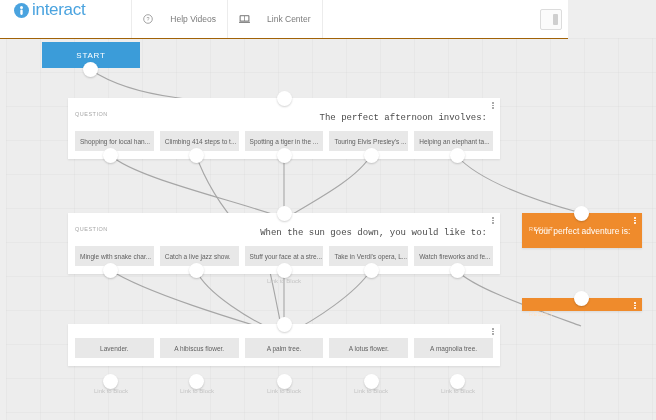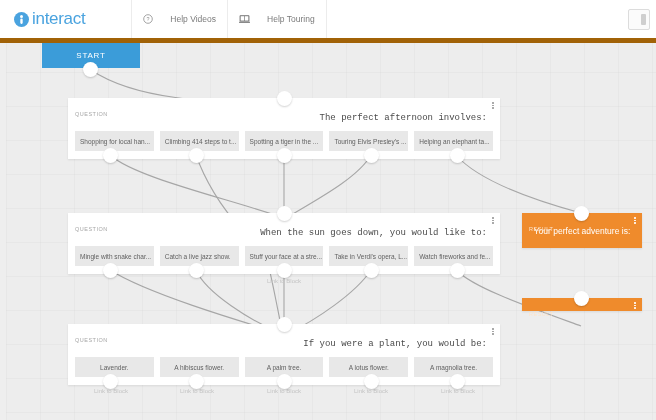--- a/index.html
+++ b/index.html
@@ -12,26 +12,26 @@
     overflow: hidden;
     font-family: "Liberation Sans", sans-serif;
     background: #eeeeee;
     position: relative;
   }
 
   
   .header {
     position: absolute;
     left: 0; top: 0;
-    width: 656px;
+    width: 568px;
     height: 38px;
     background: #ffffff;
-    border-bottom: 5px solid #a16207;
-    display: flex;
-    align-items: center;
+    border-bottom: 1px solid #a16207;
+    display: flex;
+    align-items: flex-start;
     z-index: 40;
   }
   .logo {
     display: flex;
     align-items: center;
     margin-left: 14px;
     gap: 3px;
   }
   .logo-mark {
     width: 15px; height: 15px;
@@ -273,21 +273,21 @@
 
   <div class="hdr-item">
     <span>
       <svg width="11" height="10" viewBox="0 0 11 10">
         <rect x="0.6" y="1.2" width="9.8" height="6.4" rx="0.8" fill="#6f6f6f"></rect>
         <rect x="1.6" y="2.2" width="3.6" height="4.4" fill="#ffffff"></rect>
         <rect x="5.8" y="2.2" width="3.6" height="4.4" fill="#ffffff"></rect>
         <rect x="0" y="7.6" width="11" height="1.5" rx="0.7" fill="#8a8a8a"></rect>
       </svg>
     </span>
-    <span>Help Touring</span>
+    <span>Link Center</span>
   </div>
 
   <div class="hdr-sep"></div>
 
 
   <div class="hdr-right">
     <span class="bar"></span>
   </div>
 </div>
 
@@ -372,21 +372,20 @@
 
   <div class="qblock" style="left:62px; top:286px; width:432px;">
     <div class="qblock-head">
       <span class="qblock-label">QUESTION</span>
       <span class="kebab">
           <i></i>
           <i></i>
           <i></i>
         </span>
     </div>
-    <div class="qblock-title">If you were a plant, you would be:</div>
     <div class="answers centered">
       <div class="answer">Lavender.</div>
       <div class="answer">A hibiscus flower.</div>
       <div class="answer">A palm tree.</div>
       <div class="answer">A lotus flower.</div>
       <div class="answer">A magnolia tree.</div>
     </div>
   </div>
   <div class="dot" style="left:271px; top:279px;"></div>
   <div class="dot" style="left:97px; top:336px;"></div>

